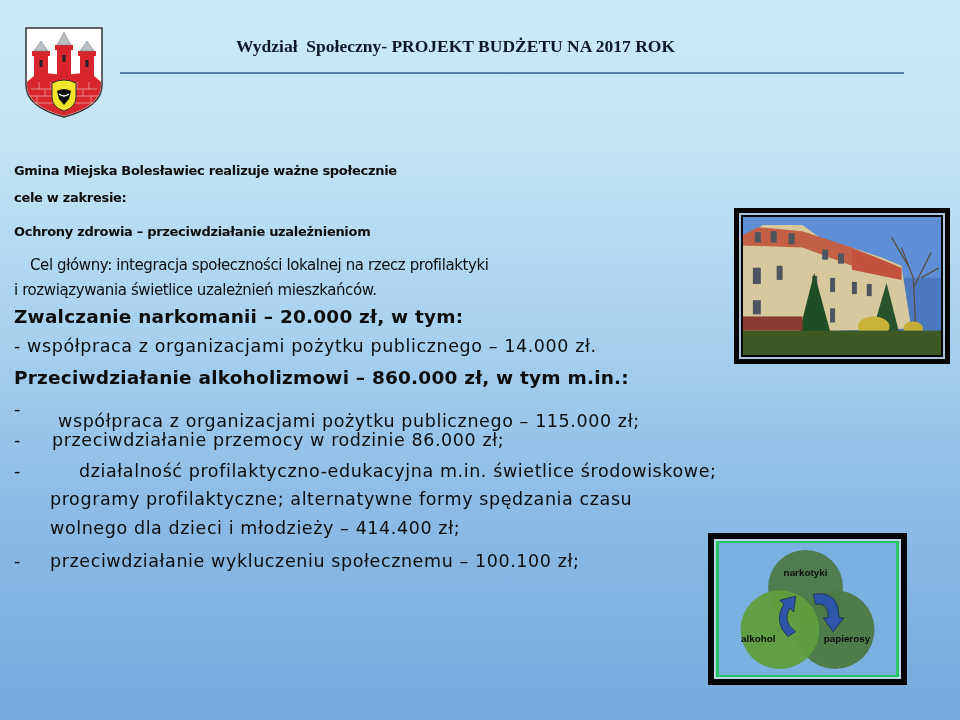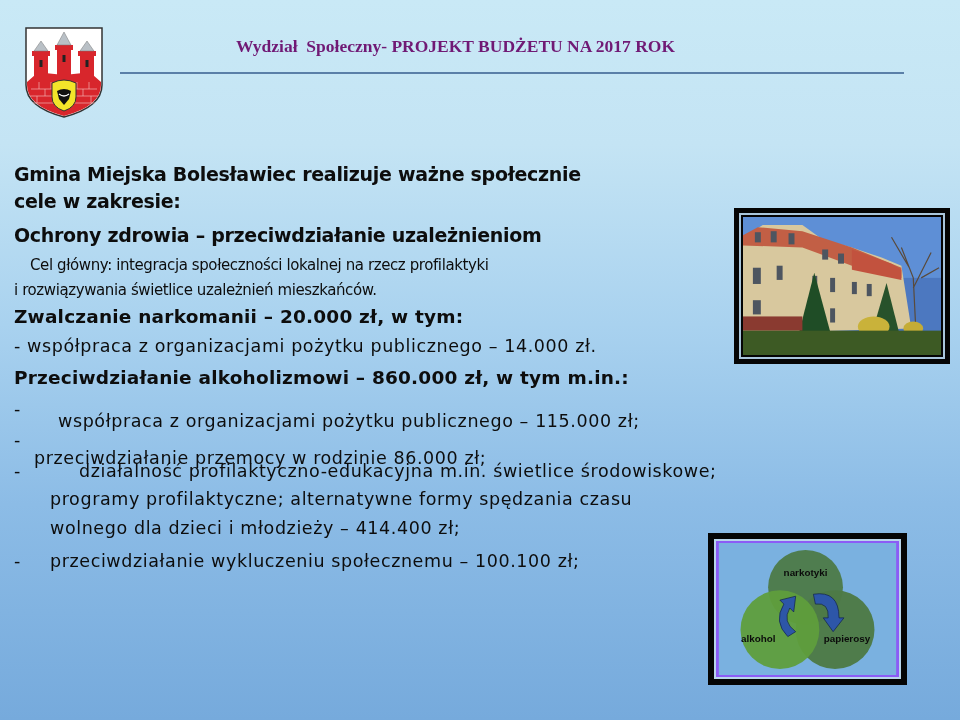--- a/index.html
+++ b/index.html
@@ -6,44 +6,44 @@
   body {
     width:960px; height:720px; position:relative; overflow:hidden;
     background: linear-gradient(to bottom, #c9e9f6 0%, #c4e4f4 20%, #a9d2ef 45%, #8cbce6 70%, #76aadc 100%);
     font-family: "DejaVu Sans", sans-serif;
     color:#0d0d0d;
   }
   .crest { position:absolute; left:25px; top:27px; width:78px; height:91px; }
   .header-title {
     position:absolute; left:236px; top:36px;
     font-family: "Liberation Serif", serif; font-weight:bold;
-    font-size:17.5px; color:#701a75; white-space:pre;
+    font-size:17.5px; color:#0f172a; white-space:pre;
   }
   .header-title .caps { font-size:17.5px; }
   .header-rule {
     position:absolute; left:120px; top:72px; width:784px; height:2px;
     background:#5a7fa8;
   }
   .text { position:absolute; white-space:pre; }
-  .h1 { font-family:"DejaVu Sans", sans-serif; font-weight:bold; font-size:19px; letter-spacing:-0.3px; }
+  .h1 { font-family:"DejaVu Sans", sans-serif; font-weight:bold; font-size:13px; letter-spacing:-0.3px; }
   .sub { font-family:"DejaVu Sans", sans-serif; font-size:15px; letter-spacing:-0.4px; }
   .bh { font-family:"DejaVu Sans", sans-serif; font-weight:bold; font-size:18.5px; letter-spacing:0.2px; }
   .body { font-family:"DejaVu Sans", sans-serif; font-size:17.5px; letter-spacing:0.6px; }
   .dash { position:absolute; font-family:"DejaVu Sans", sans-serif; font-size:17.5px; }
   .photo-frame {
     position:absolute; left:734px; top:208px; width:216px; height:156px;
     background:#050505; box-sizing:border-box; padding:5px;
   }
   .photo-inner { width:100%; height:100%; border:2px solid #a9c6dc; box-sizing:border-box; padding:2px; background:#050505; }
   .photo-inner svg { display:block; width:100%; height:100%; }
   .diagram-frame {
     position:absolute; left:708px; top:533px; width:199px; height:152px;
     background:#050505; box-sizing:border-box; padding:6px;
   }
-  .diagram-inner { width:100%; height:100%; border:2px solid #b8d5ea; box-sizing:border-box; background:#8b5cf6; padding:2px; }
+  .diagram-inner { width:100%; height:100%; border:2px solid #b8d5ea; box-sizing:border-box; background:#22c55e; padding:2px; }
   .diagram-inner svg { display:block; width:100%; height:100%; }
 </style>
 </head>
 <body>
 
 <div class="crest">
   <svg viewBox="0 0 78 91" width="78" height="91">
     <path d="M1,1 H77 V58 Q77,80 39,90 Q1,80 1,58 Z" fill="#ffffff" stroke="#333" stroke-width="1.5"></path>
 
     <path d="M2,55 L10,48 L14,52 L20,46 L39,48 L58,46 L64,52 L68,48 L76,55 L76,58 Q76,79 39,89 Q2,79 2,58 Z" fill="#d8262c"></path>
@@ -82,21 +82,21 @@
 
 <div class="text bh" style="left:14px;top:306px;">Zwalczanie narkomanii – 20.000 zł, w tym:</div>
 <div class="text body" style="left:14px;top:336px;">- współpraca z organizacjami pożytku publicznego – 14.000 zł.</div>
 
 <div class="text bh" style="left:14px;top:367px;">Przeciwdziałanie alkoholizmowi – 860.000 zł, w tym m.in.:</div>
 
 <div class="dash" style="left:14px;top:399px;">-</div>
 <div class="text body" style="left:58px;top:399px;margin-top:12px;">współpraca z organizacjami pożytku publicznego – 115.000 zł;</div>
 
 <div class="dash" style="left:14px;top:430px;">-</div>
-<div class="text body" style="left:34px;top:430px;margin-top:18px;">przeciwdziałanie przemocy w rodzinie 86.000 zł;</div>
+<div class="text body" style="left:52px;top:430px;">przeciwdziałanie przemocy w rodzinie 86.000 zł;</div>
 
 <div class="dash" style="left:14px;top:461px;">-</div>
 <div class="text body" style="left:50px;top:461px;margin-left:29px;">działalność profilaktyczno-edukacyjna m.in. świetlice środowiskowe;</div>
 <div class="text body" style="left:50px;top:489px;">programy profilaktyczne; alternatywne formy spędzania czasu</div>
 <div class="text body" style="left:50px;top:518px;">wolnego dla dzieci i młodzieży – 414.400 zł;</div>
 
 <div class="dash" style="left:14px;top:551px;">-</div>
 <div class="text body" style="left:50px;top:551px;">przeciwdziałanie wykluczeniu społecznemu – 100.100 zł;</div>
 
 <div class="photo-frame">

